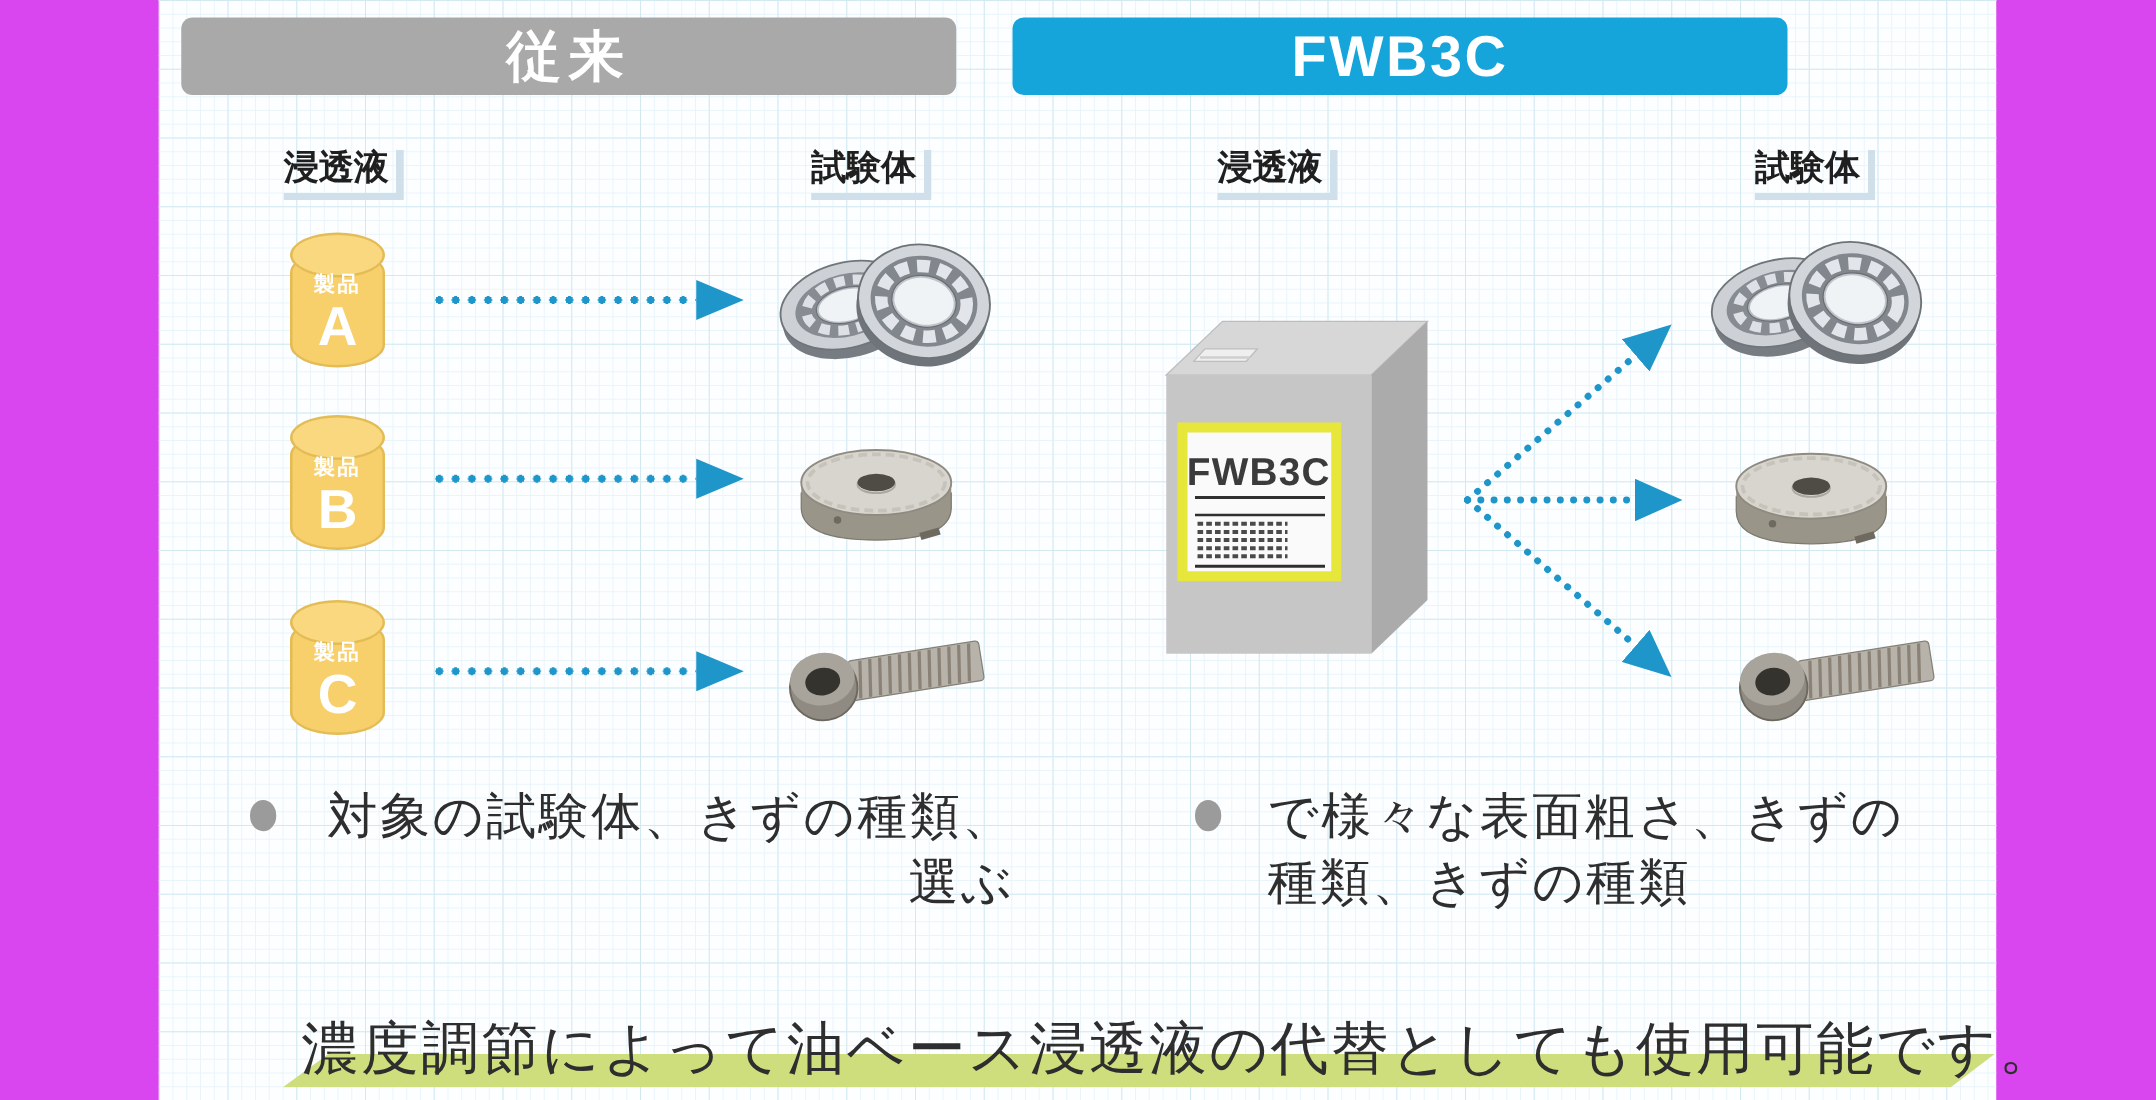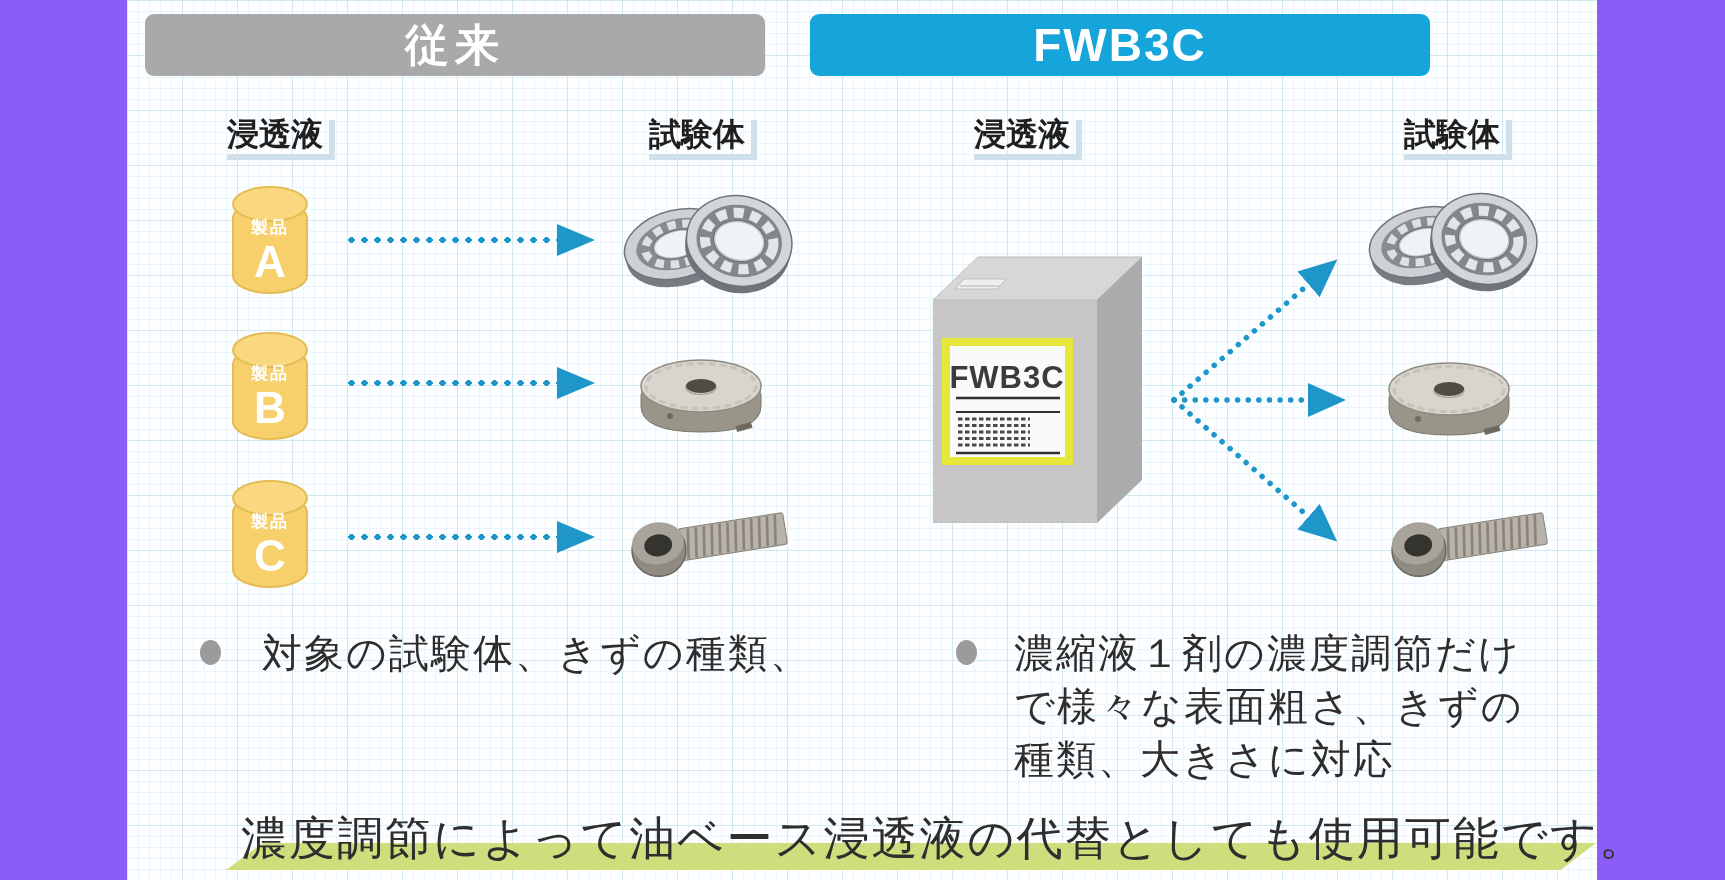--- a/index.html
+++ b/index.html
@@ -1,38 +1,38 @@
 <!DOCTYPE html>
 <html><head>
 <meta charset="utf-8">
 <style>
   html,body{margin:0;padding:0;background:#ffffff;}
   .stage{
-    position:relative;width:1725px;height:880px;overflow:hidden;background:#8b5cf6;
+    position:relative;width:1725px;height:880px;overflow:hidden;background:#d946ef;
     font-family:"Liberation Sans","DejaVu Sans",sans-serif;
   }
   .grid-backdrop{
     position:absolute;left:127px;top:0;width:1470px;height:880px;
     background-color:#fdfeff;
     background-image:
       linear-gradient(#d3e9f2 1px, transparent 1px),
       linear-gradient(90deg, #d3e9f2 1px, transparent 1px),
       linear-gradient(#e9f5fa 1px, transparent 1px),
       linear-gradient(90deg, #e9f5fa 1px, transparent 1px);
     background-size:55px 55px,55px 55px,11px 11px,11px 11px;
   }
   .panel-header{
     position:absolute;top:14px;width:620px;height:62px;border-radius:9px;
     display:flex;align-items:center;justify-content:center;
     color:#ffffff;font-weight:bold;
   }
   .header-gray{left:145px;background:#a9a9a9;font-size:44px;letter-spacing:6px;}
   .header-blue{left:810px;background:#15a5da;font-size:46px;letter-spacing:2px;}
   .col-label{
-    position:absolute;top:114px;font-size:32px;font-weight:bold;color:#1f1f1f;
+    position:absolute;top:114px;font-size:28px;font-weight:bold;color:#1f1f1f;
     padding:2px 6px;background:transparent;box-shadow:6px 6px 0 #cfe0ea;line-height:36px;
   }
   
   .cylinder{position:absolute;left:232px;width:76px;height:106px;}
   .cyl-body{
     position:absolute;left:0;top:14px;width:72px;height:90px;
     background:#f7cf6b;border:2px solid #e3bc55;
     border-radius:38px/18px;
   }
   .cyl-top{
@@ -257,24 +257,24 @@
       </g>
       <ellipse cx="36" cy="52" rx="27" ry="26" fill="#8f8b82" stroke="#6c685f" stroke-width="1.5"></ellipse>
       <ellipse cx="36" cy="45" rx="26" ry="21" fill="#a8a49b"></ellipse>
       <ellipse cx="36" cy="47" rx="14" ry="11" fill="#35332e"></ellipse>
     </g>
   </svg>
 
   <div class="bullet-dot" style="left:200px;top:640px;"></div>
   <div class="bullet-text" style="left:262px;top:627px;text-align:right;">
     <div>対象の試験体、きずの種類、</div>
+    <div>選ぶ</div>
   </div>
 
   <div class="bullet-dot" style="left:956px;top:640px;"></div>
   <div class="bullet-text" style="left:1014px;top:627px;">
-    <div>濃縮液１剤の濃度調節だけ</div>
     <div>で様々な表面粗さ、きずの</div>
-    <div>種類、大きさに対応</div>
+    <div>種類、きずの種類</div>
   </div>
 
   <div class="footer-highlight"></div>
   <div class="footer-note">濃度調節によって油ベース浸透液の代替としても使用可能です。</div>
 </div>
 
 </body></html>

